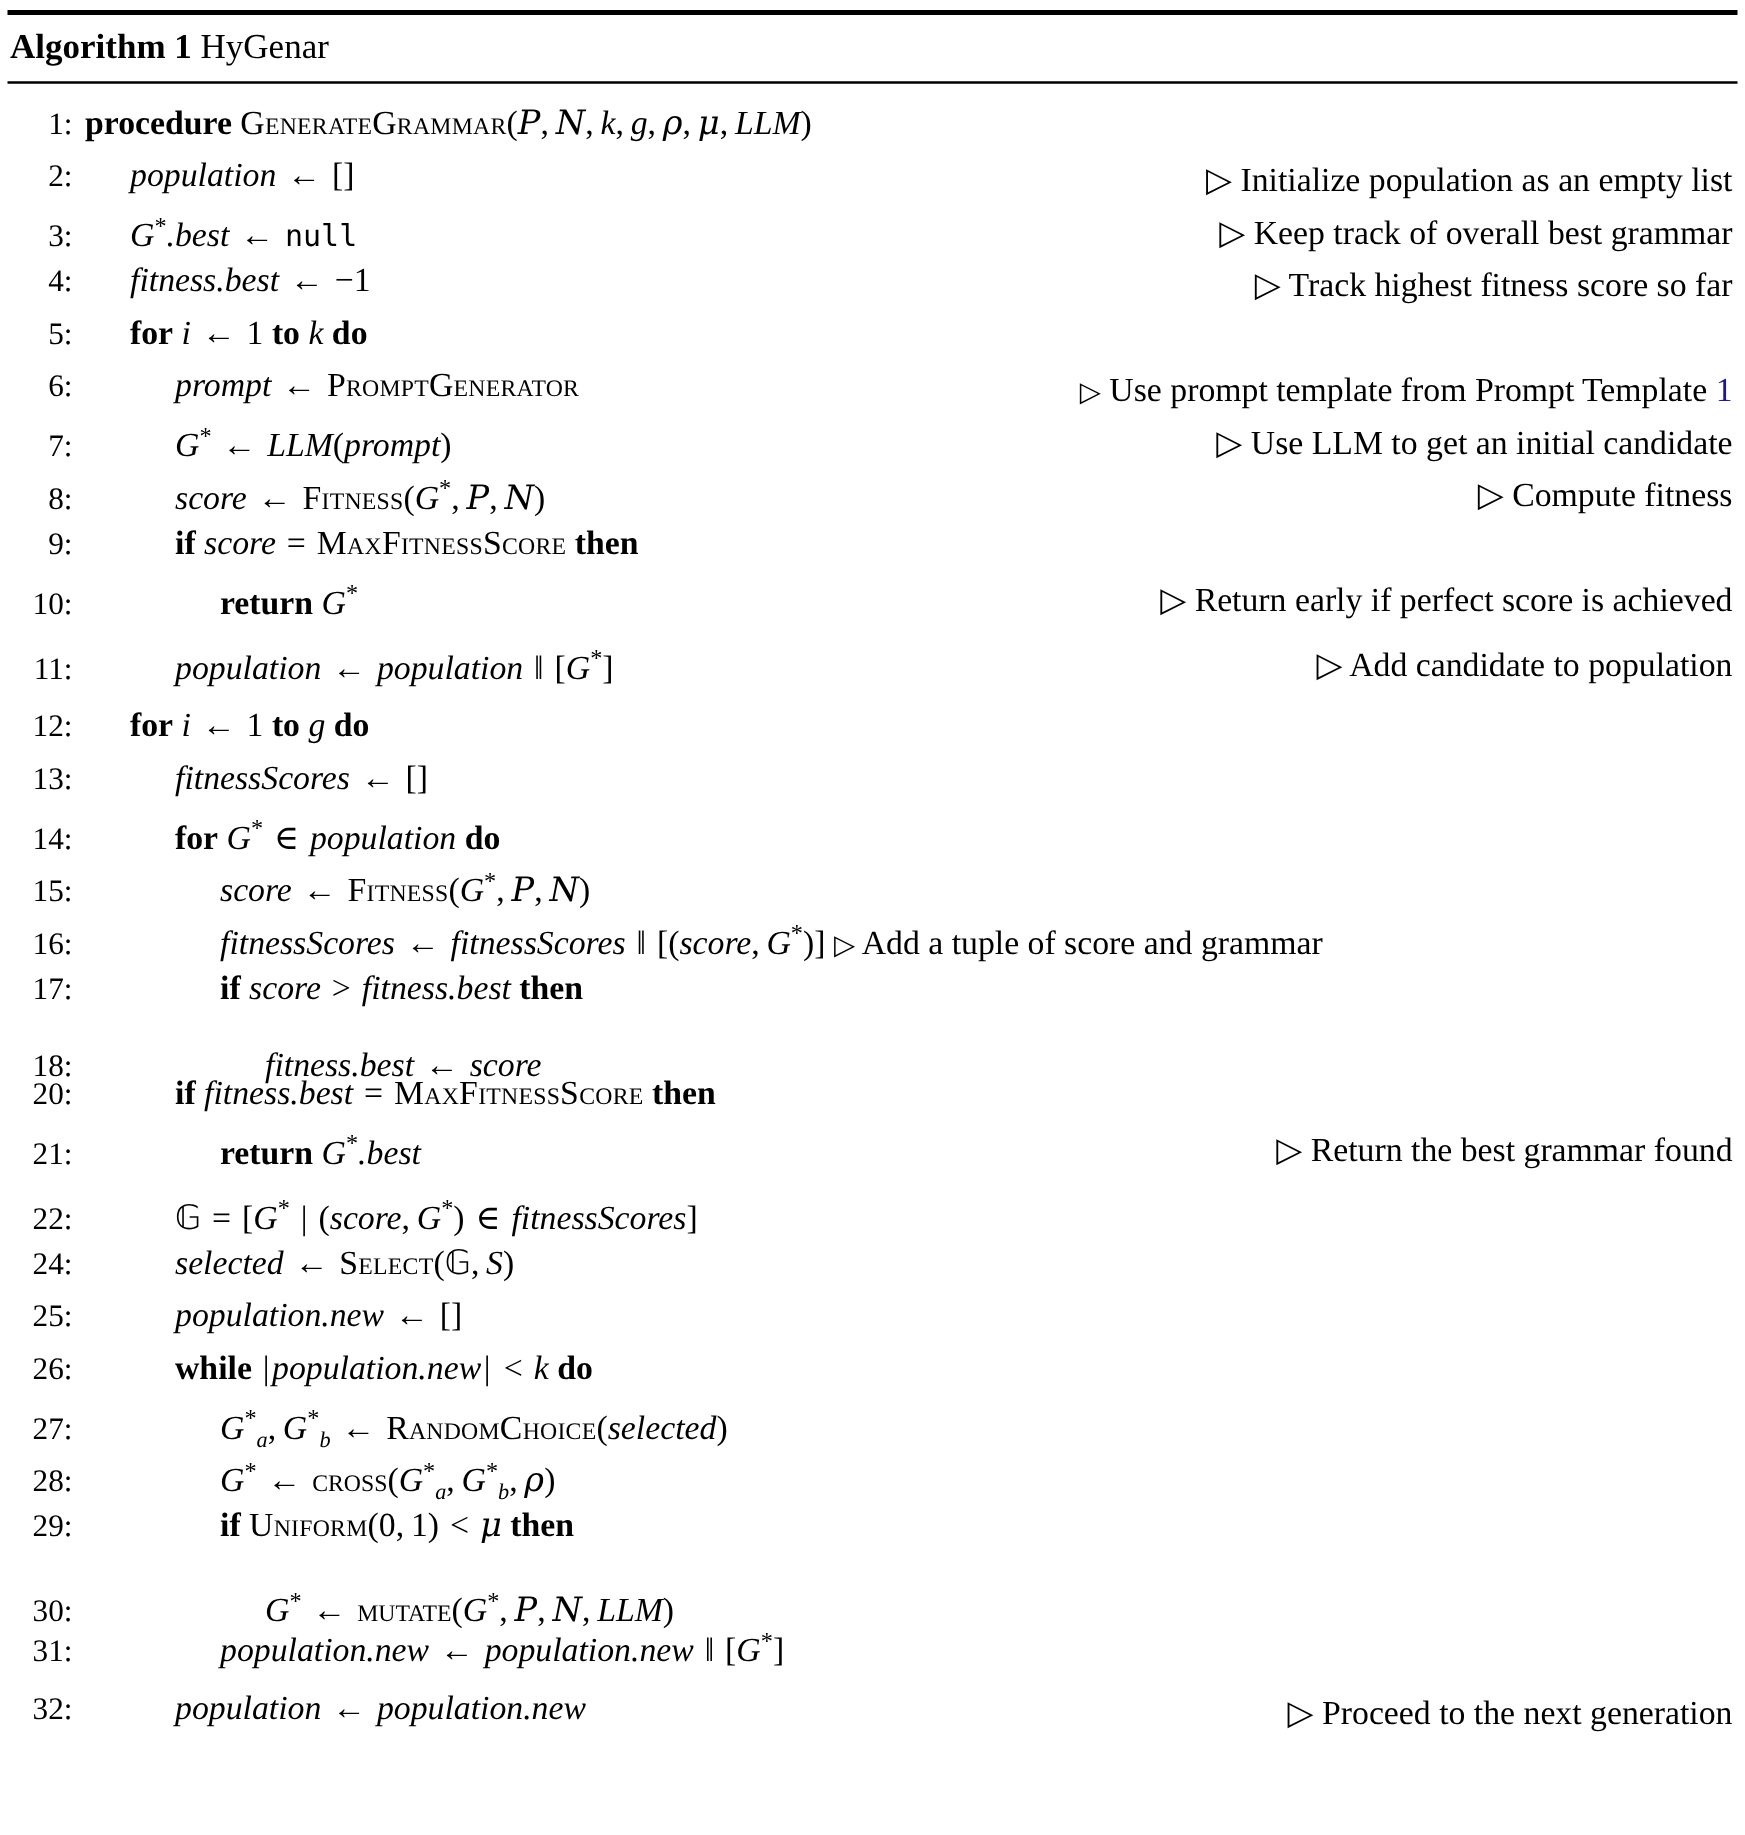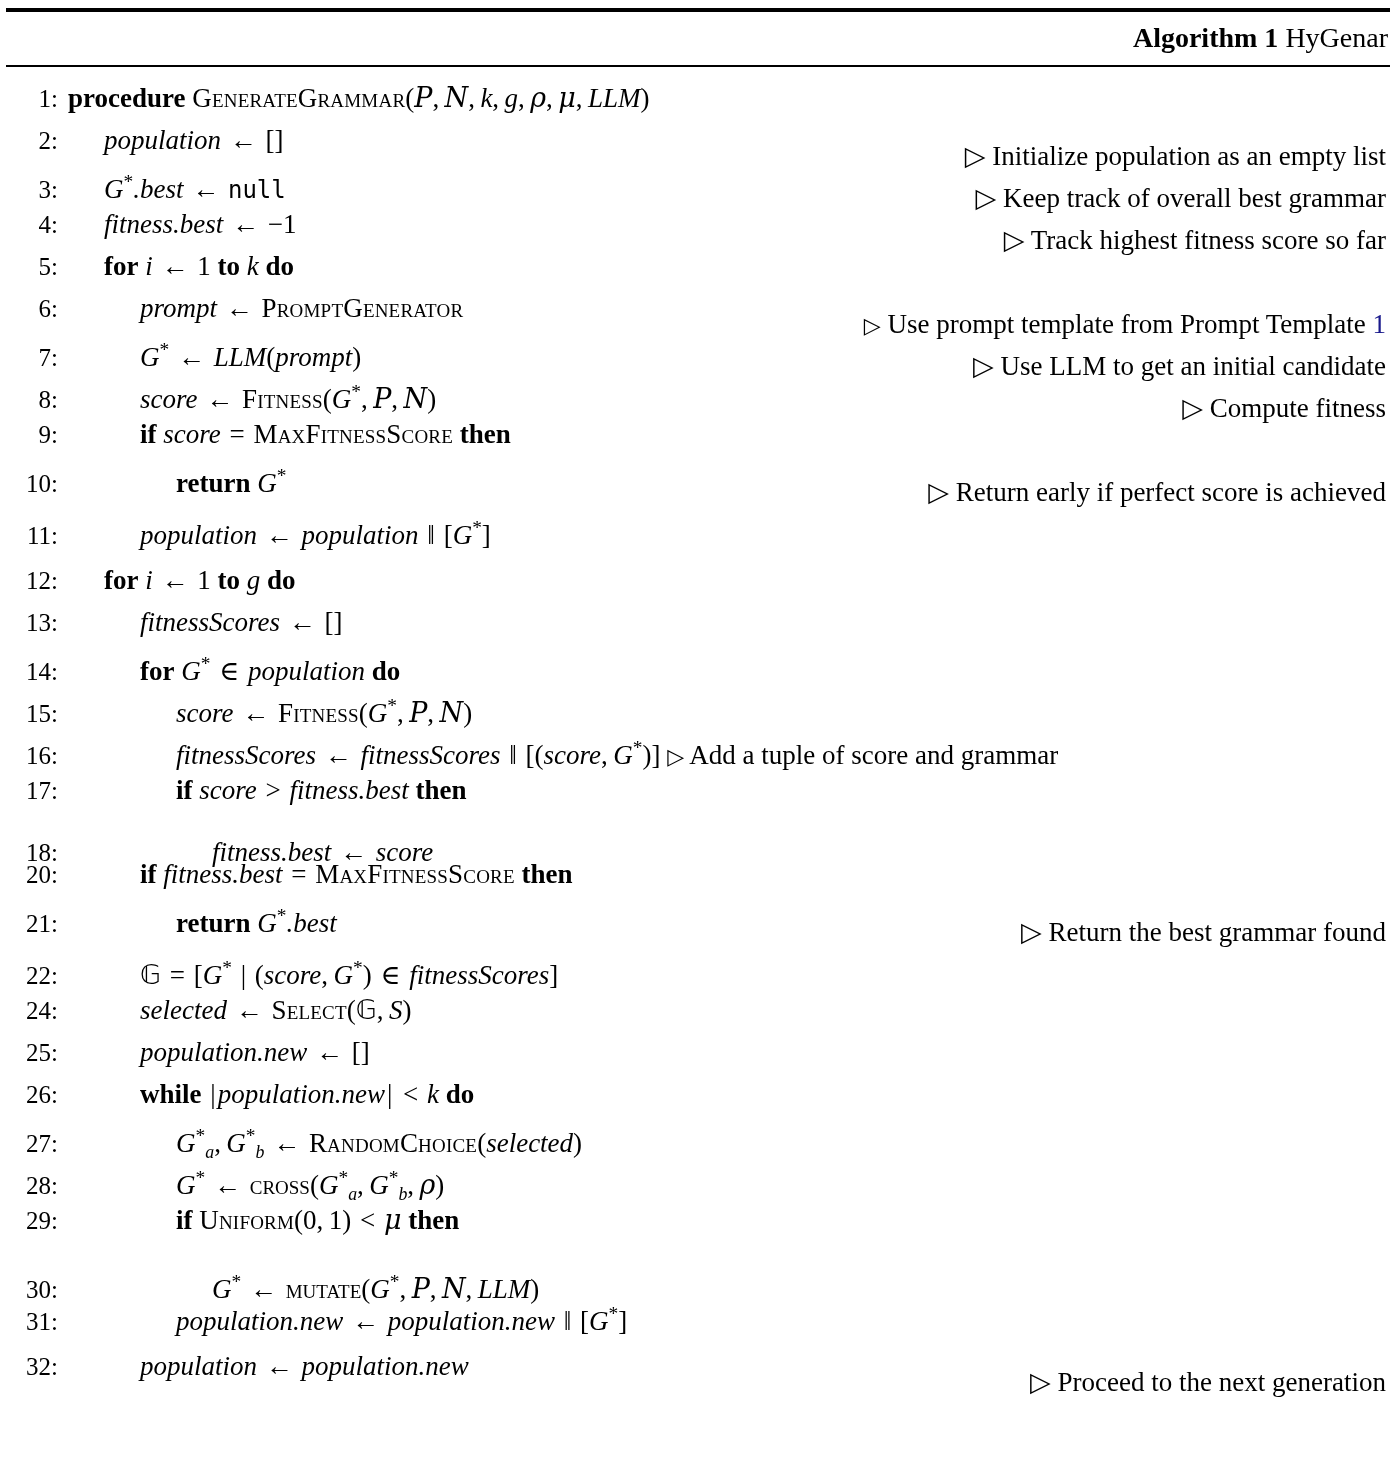--- a/index.html
+++ b/index.html
@@ -30,21 +30,20 @@
     border-top: 2px solid #000;
     margin: 0;
     height: 0;
   }
 
   .algo-title {
     font-size: 28px;
     line-height: 1.45;
     padding: 6px 2px 6px 2px;
     white-space: nowrap;
-    text-align: right;
   }
   .algo-title .kw { font-weight: bold; }
 
   .body {
     padding-top: 10px;
   }
 
   .row {
     display: flex;
     align-items: baseline;
@@ -67,21 +66,21 @@
 
   .code {
     flex: 1 1 auto;
     position: relative;
     overflow: visible;
   }
 
   .comment {
     position: absolute;
     right: 4px;
-    top: 16px;
+    top: 4px;
     font-size: 27px;
     white-space: nowrap;
   }
   .tri { font-size: 22px; }
 
   
   .i0 { padding-left: 0px; }
   .i1 { padding-left: 36px; }
   .i2 { padding-left: 72px; }
   .i3 { padding-left: 108px; }
@@ -185,20 +184,21 @@
     <div class="row">
       <span class="lineno">10:</span>
       <span class="code i3"><span class="kw">return</span> <span class="mi">G</span><span class="sup">*</span>
         <span class="comment">▷ Return early if perfect score is achieved</span>
       </span>
     </div>
 
     <div class="row gap-before">
       <span class="lineno">11:</span>
       <span class="code i2"><span class="mi">population</span> <span class="op">←</span> <span class="mi">population</span> <span class="op">‖</span> [<span class="mi">G</span><span class="sup">*</span>]
+        <span class="comment">▷ Add candidate to population</span>
       </span>
     </div>
 
     <div class="row gap-before">
       <span class="lineno">12:</span>
       <span class="code i1"><span class="kw">for</span> <span class="mi">i</span> <span class="op">←</span> 1 <span class="kw">to</span> <span class="mi">g</span> <span class="kw">do</span></span>
     </div>
 
     <div class="row">
       <span class="lineno">13:</span>

